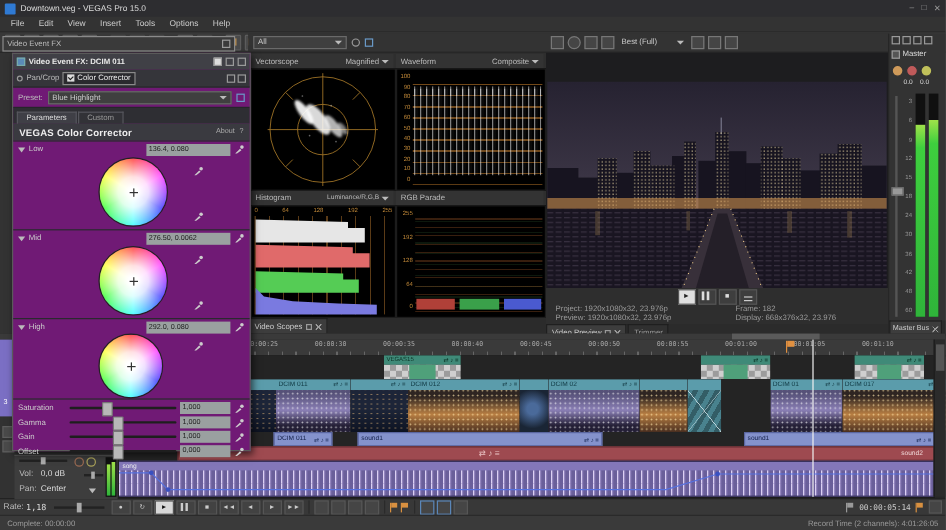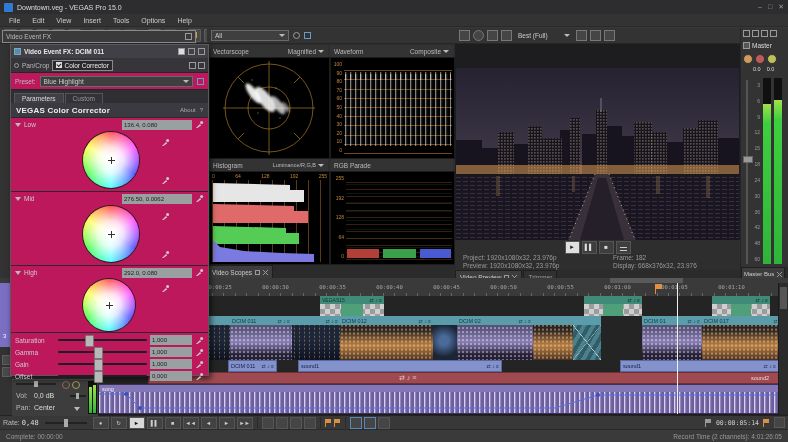--- a/index.html
+++ b/index.html
@@ -25,21 +25,21 @@
   .combo .arr{margin-left:auto;width:0;height:0;border-left:3px solid transparent;border-right:3px solid transparent;border-top:3px solid #bbb;}
   .xicon{width:7px;height:7px;background:
      linear-gradient(45deg,transparent 43%,#9a9a9a 43% 57%,transparent 57%),
      linear-gradient(-45deg,transparent 43%,#9a9a9a 43% 57%,transparent 57%);}
   .sqicon{width:7px;height:7px;border:1px solid #9a9a9a;box-sizing:border-box;}
   .tabstrip{background:#2b2b2b;display:flex;align-items:flex-end;gap:1px;}
   .dtab{background:#3d3d3d;height:12px;display:flex;align-items:center;gap:3px;padding:0 4px;font-size:6.5px;color:#ccc;border:1px solid #1f1f1f;border-bottom:none;}
   .dtab.inactive{background:#303030;color:#999;}
   .scopehdr{height:12px;background:#333;display:flex;align-items:center;font-size:6.5px;color:#bbb;padding:0 4px;box-sizing:border-box;}
   
-  .fxwin{left:10px;top:44px;width:197px;height:330px;background:#be185d;border:1px solid #5a5a5a;z-index:30;box-shadow:2px 3px 6px rgba(0,0,0,.6);}
+  .fxwin{left:10px;top:44px;width:197px;height:330px;background:#701a75;border:1px solid #5a5a5a;z-index:30;box-shadow:2px 3px 6px rgba(0,0,0,.6);}
   .fxhdr{height:13px;background:#404046;display:flex;align-items:center;gap:3px;padding:0 3px;}
   .fxhdr .ttl{font-size:6.5px;font-weight:bold;color:#e8e8e8;flex:1;}
   .chainrow{height:14px;background:#35353a;display:flex;align-items:center;gap:3px;padding:0 3px;border-bottom:1px solid #26262a;}
   .chip{background:#2a2a2e;border:1px solid #8a8a8a;display:flex;align-items:center;gap:2px;padding:1px 3px;font-size:6.5px;color:#eee;}
   .chk{width:6px;height:6px;background:#ddd;position:relative;}
   .chk:after{content:"";position:absolute;left:1px;top:1px;width:3px;height:2px;border-left:1px solid #222;border-bottom:1px solid #222;transform:rotate(-45deg);}
   .presetrow{height:16px;display:flex;align-items:center;gap:4px;padding:0 4px;border-bottom:1px solid #26262a;}
   .fxtabs{height:13px;display:flex;align-items:flex-end;gap:1px;padding:0 3px;background:#2e2e33;}
   .fxtab{background:#3f3f46;padding:1px 7px;font-size:6.5px;color:#ddd;border:1px solid #55555c;border-bottom:none;}
   .fxtab.off{background:#323237;color:#999;}
@@ -844,21 +844,21 @@
         <svg class="dropper" viewBox="0 0 9 9">
             <path d="M1 8 L5 4 L6.2 5.2 L2.5 8 Z" fill="#ccc"></path>
             <circle cx="6.6" cy="2.6" r="1.5" fill="#ccc"></circle>
           </svg>
       </div>
     </div>
   </div>
 
   <div class="abs transportbar">
     <span style="color:#bbb;">Rate:</span>
-    <span style="color:#ddd;" class="mono">0,48</span>
+    <span style="color:#ddd;" class="mono">1,18</span>
     <div style="width:42px;height:2px;background:#222;position:relative;margin:0 4px;">
       <div class="abs" style="left:19px;top:-3px;width:4px;height:8px;background:#aaa;"></div>
     </div>
     <div class="tpbtn">●</div>
     <div class="tpbtn">↻</div>
     <div class="tpbtn on">►</div>
     <div class="tpbtn">▌▌</div>
     <div class="tpbtn">■</div>
     <div class="tpbtn">◄◄</div>
     <div class="tpbtn">◄</div>

